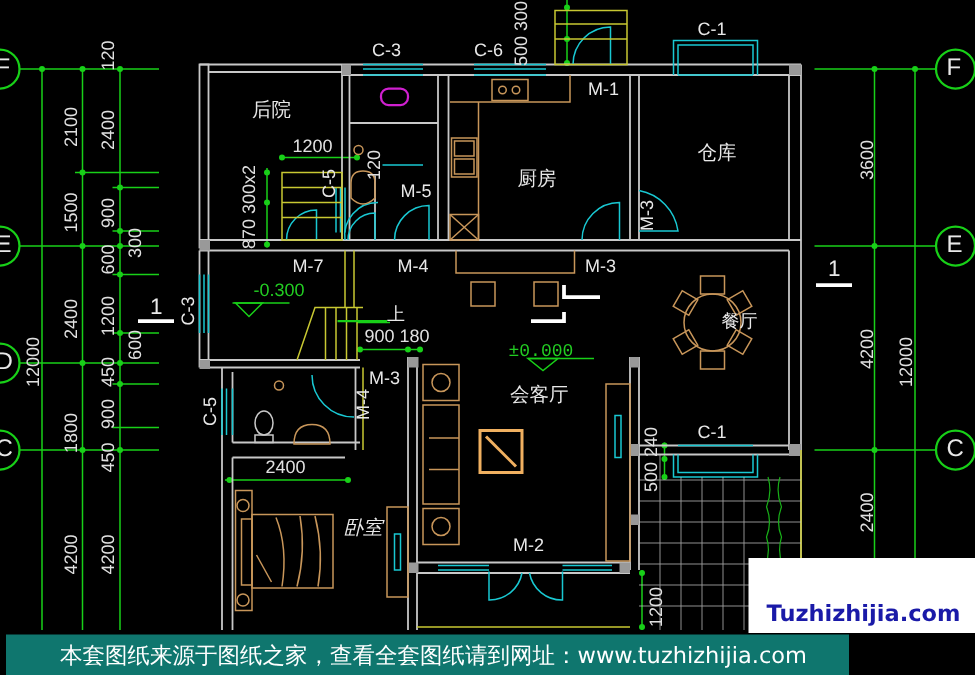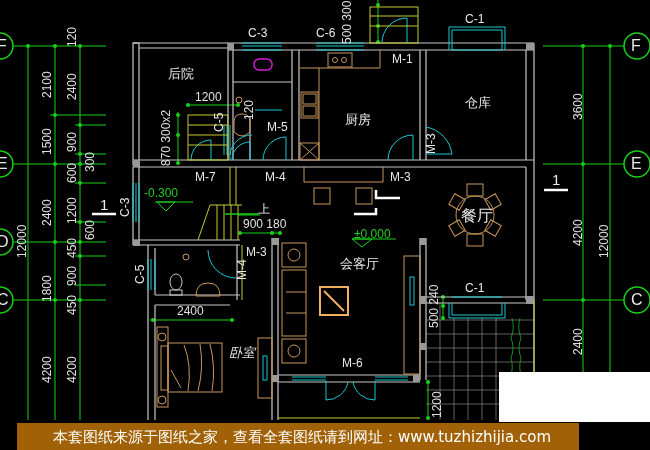--- a/index.html
+++ b/index.html
@@ -5,21 +5,21 @@
   html, body { margin: 0; padding: 0; background: #000; }
   #stage { position: relative; width: 650px; height: 450px; background: #000; overflow: hidden; font-family: "DejaVu Sans", sans-serif; }
   svg { position: absolute; left: 0; top: 0; }
   .t { position: absolute; white-space: nowrap; line-height: 1; }
   .lbl { color: #e8e8e8; font-family: "Liberation Sans", sans-serif; font-size: 12px; }
   .room { color: #e8e8e8; font-family: "DejaVu Sans", sans-serif; font-size: 13px; }
   .dim { color: #e0e0e0; font-family: "Liberation Sans", sans-serif; font-size: 12px; }
   .rot { transform-origin: left top; transform: rotate(-90deg); }
   .lev { color: #22cc22; font-family: "Liberation Sans", sans-serif; font-size: 12px; }
   .axis { color: #e8e8e8; font-family: "Liberation Sans", sans-serif; font-size: 16px; }
-  #footer { position: absolute; left: 17px; top: 423px; width: 562px; height: 27px; background: #a16207; }
+  #footer { position: absolute; left: 4px; top: 423px; width: 562px; height: 27px; background: #0f766e; }
   #footer-text { position: absolute; left: 36px; top: 5px; color: #ffffff; font-size: 15px; font-family: "DejaVu Sans", sans-serif; }
   #logo-box { position: absolute; left: 499px; top: 372px; width: 151px; height: 50px; background: #ffffff; }
   #logo-cn { position: absolute; left: 10px; top: 3px; font-size: 19px; color: #000; font-weight: bold; font-family: "DejaVu Sans", sans-serif; letter-spacing: 1px; }
   #logo-en { position: absolute; left: 12px; top: 28px; font-size: 15px; color: #1a1aa8; font-weight: bold; font-family: "DejaVu Sans", sans-serif; }
 </style>
 </head>
 <body>
 
 <div id="stage">
 
@@ -399,46 +399,47 @@
   <span class="t dim rot" style="left:243px; top:120px;">120</span>
   <span class="t dim rot" style="left:341px; top:44px;">500 300</span>
   <span class="t dim" style="left:243px; top:218px;">900 180</span>
   <span class="t dim" style="left:177px; top:305px;">2400</span>
   <span class="t dim rot" style="left:428px; top:328px;">500 240</span>
   <span class="t dim rot" style="left:431px; top:418px;">1200</span>
 
   <span class="t room" style="left:168px; top:67px;">后院</span>
   <span class="t room" style="left:345px; top:96px;margin-top:17px;">厨房</span>
   <span class="t room" style="left:465px; top:96px;text-align:center;">仓库</span>
-  <span class="t room" style="left:461px; top:208px; font-size:16px;">餐厅</span>
+  <span class="t room" style="left:481px; top:208px; font-size:12px;">餐厅</span>
   <span class="t room" style="left:340px; top:257px;">会客厅</span>
   <span class="t room" style="left:229px; top:346px;font-style:italic;">卧室</span>
 
   <span class="t lbl" style="left:248px; top:27px;">C-3</span>
   <span class="t lbl" style="left:316px; top:27px;">C-6</span>
   <span class="t lbl" style="left:465px; top:13px;">C-1</span>
   <span class="t lbl rot" style="left:119px; top:217px;">C-3</span>
   <span class="t lbl rot" style="left:134px; top:284px;">C-5</span>
   <span class="t lbl rot" style="left:213px; top:132px;">C-5</span>
   <span class="t lbl" style="left:465px; top:282px;">C-1</span>
 
   <span class="t lbl" style="left:392px; top:53px;">M-1</span>
   <span class="t lbl" style="left:390px; top:171px;">M-3</span>
   <span class="t lbl rot" style="left:425px; top:154px;">M-3</span>
   <span class="t lbl" style="left:265px; top:171px;">M-4</span>
   <span class="t lbl" style="left:267px; top:121px;">M-5</span>
   <span class="t lbl" style="left:195px; top:171px;">M-7</span>
   <span class="t lbl" style="left:246px; top:246px;">M-3</span>
   <span class="t lbl rot" style="left:236px; top:280px;">M-4</span>
-  <span class="t lbl" style="left:342px; top:357px;">M-6</span>
-
-  <span class="t lev" style="left:144px; top:187px;">-0.300</span>
-  <span class="t lev" style="left:354px; top:228px;">±0.000</span>
+  <span class="t lbl" style="left:342px; top:357px;">M-2</span>
+
+  <span class="t lev" style="left:169px; top:187px;">-0.300</span>
+  <span class="t lev" style="left:339px; top:228px;font-family:Liberation Mono, monospace;">±0.000</span>
   <span class="t lbl" style="left:258px; top:203px;">上</span>
   <span class="t lbl" style="left:100px; top:197px; font-size:15px;">1</span>
   <span class="t lbl" style="left:552px; top:172px; font-size:15px;">1</span>
 
   <div id="logo-box">
+    <span id="logo-en">Tuzhizhijia.com</span>
   </div>
   <div id="footer">
     <span id="footer-text">本套图纸来源于图纸之家，查看全套图纸请到网址：www.tuzhizhijia.com</span>
   </div>
 </div>
 
 </body></html>

